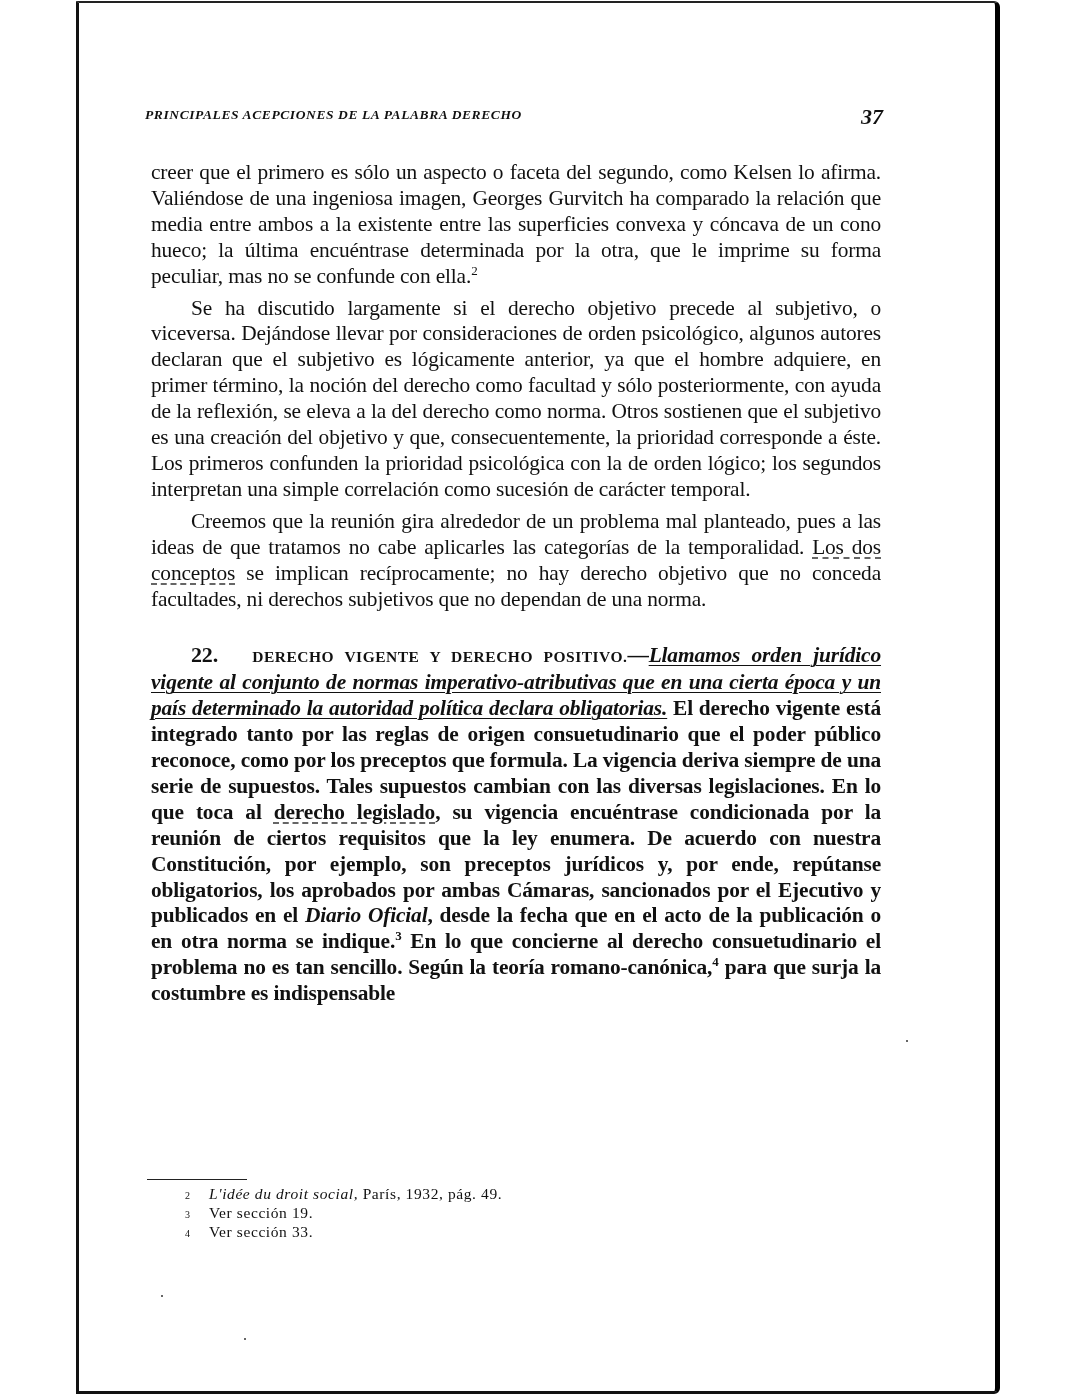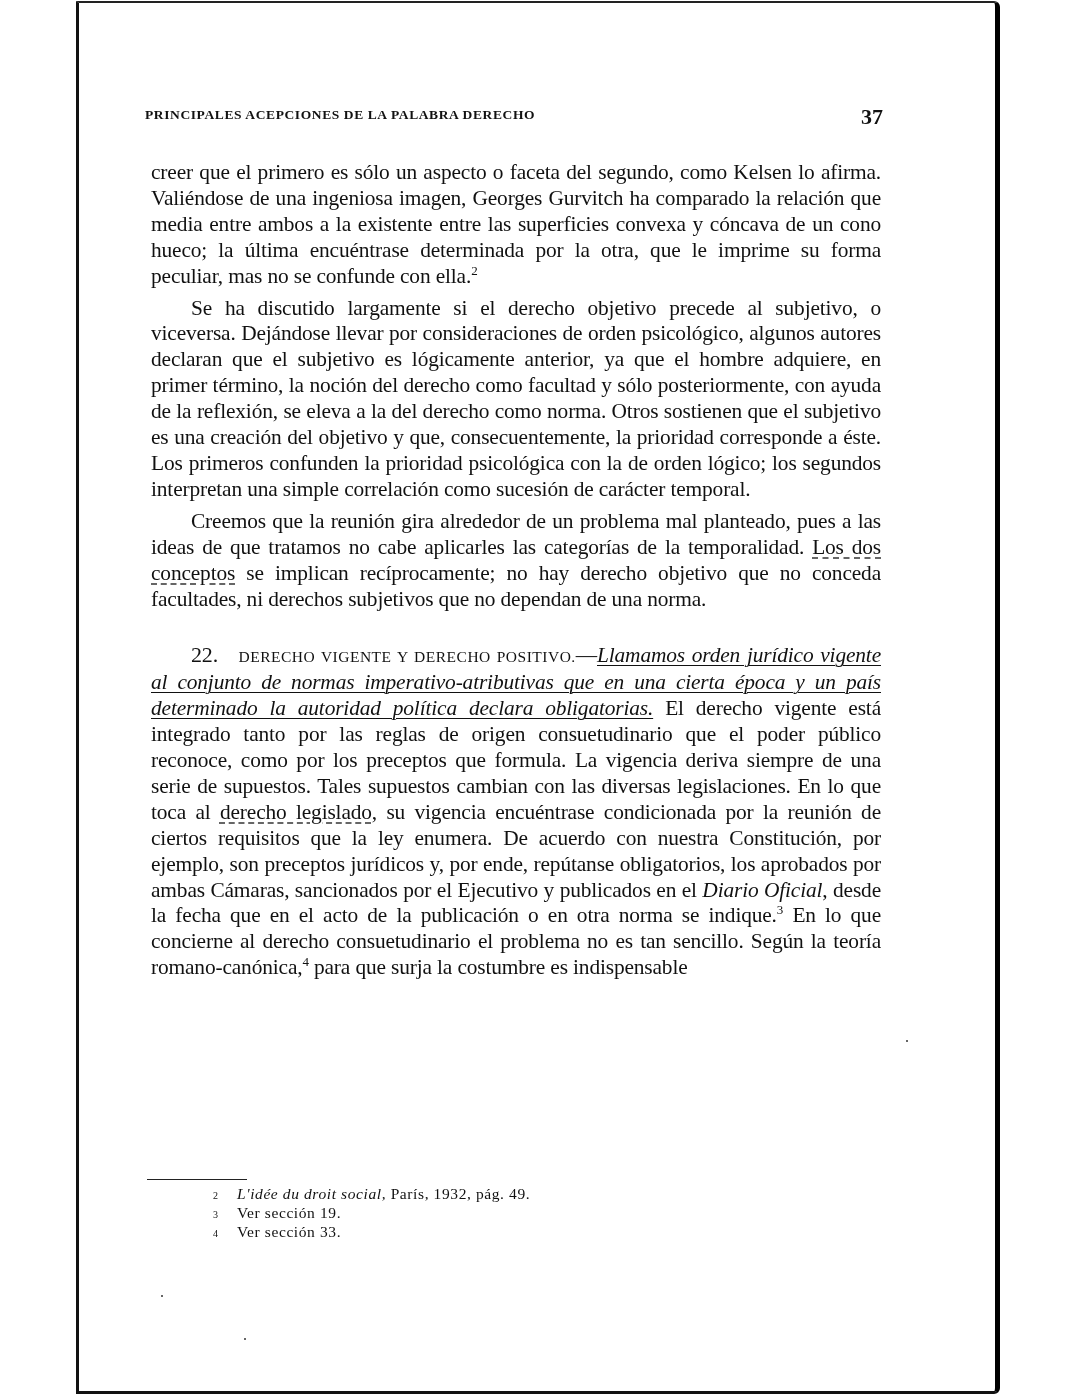--- a/index.html
+++ b/index.html
@@ -28,20 +28,21 @@
     box-sizing: border-box;
     border-top-right-radius: 6px;
     border-bottom-right-radius: 6px;
   }
   .running-head {
     position: absolute;
     left: 145px;
     top: 104px;
     width: 740px;
     height: 22px;
+    font-style: italic;
   }
   .running-title {
     position: absolute;
     left: 0;
     top: 3px;
     font-size: 13.5px;
     letter-spacing: 0.6px;
     font-weight: bold;
     text-transform: uppercase;
   }
@@ -60,21 +61,21 @@
     font-size: 21.4px;
     line-height: 25.9px;
     text-align: justify;
     letter-spacing: -0.15px;
   }
   .body-text p {
     margin: 6px;
   }
   .indent { text-indent: 40px; }
   .gap { margin-top: 5px !important; }
-  .section-gap { margin-top: 30px !important; }
+  .section-gap { margin-top: 30px !important; font-weight: bold; }
   .sup {
     font-size: 13px;
     vertical-align: super;
     line-height: 0;
   }
   .sec-num {
     font-size: 22px;
   }
   .smallcaps {
     font-size: 15.5px;
@@ -101,21 +102,20 @@
   }
   .footnotes {
     position: absolute;
     left: 185px;
     top: 1184px;
     font-size: 15.5px;
     line-height: 19px;
   }
   .fn {
     white-space: nowrap;
-    margin-left: 28px;
   }
   .fn-mark {
     display: inline-block;
     width: 24px;
     font-size: 10px;
     vertical-align: top;
     position: relative;
     top: 2px;
   }
   .fn-text { letter-spacing: 0.6px; }

